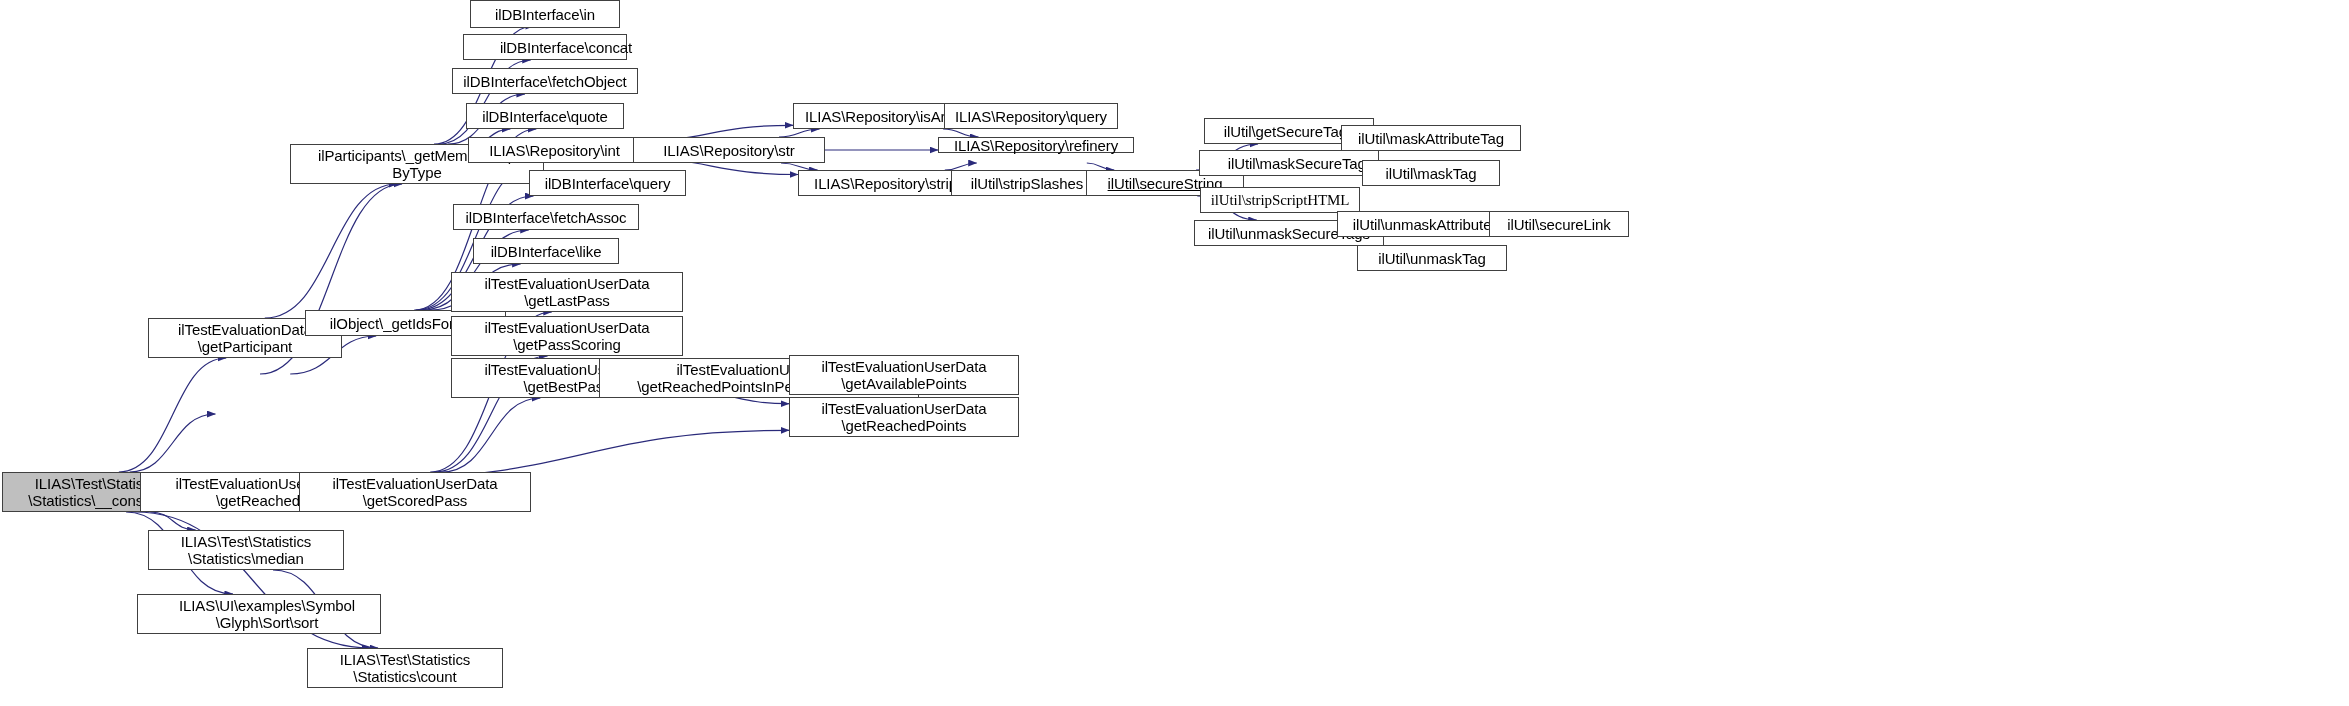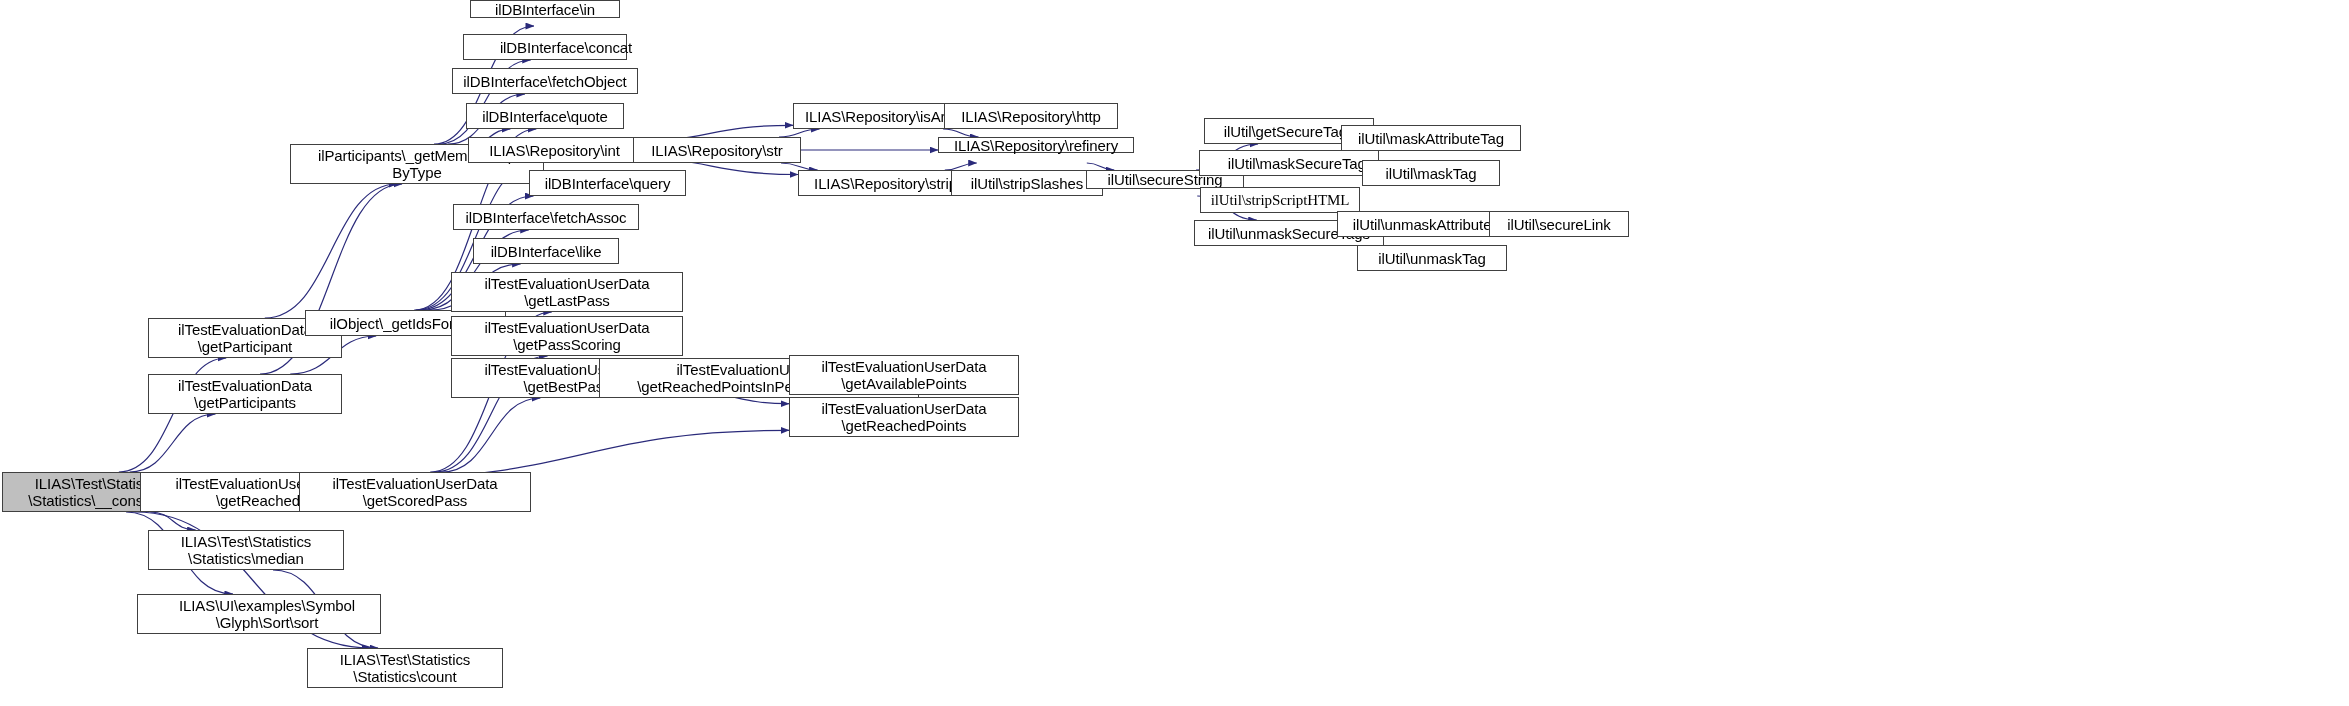--- a/index.html
+++ b/index.html
@@ -102,48 +102,46 @@
       <path d="M 683,378 C 641,378 641,378 599,378" fill="none" stroke="#2a2a7a" stroke-width="1.2" marker-end="url(#arrowhead)"></path>
       <path d="M 683,391.42433234421367 C 736,391.42433234421367 736,403.6913946587537 789,403.6913946587537" fill="none" stroke="#2a2a7a" stroke-width="1.2" marker-end="url(#arrowhead)"></path>
       <path d="M 919,374.6896551724138 C 854,374.6896551724138 854,377.37931034482756 789,377.37931034482756" fill="none" stroke="#2a2a7a" stroke-width="1.2" marker-end="url(#arrowhead)"></path>
       <path d="M 833.3589743589744,398 C 831.5,398 831.5,397 829.6410256410256,397" fill="none" stroke="#2a2a7a" stroke-width="1.2" marker-end="url(#arrowhead)"></path>
       <path d="M 272.9491525423729,570 C 325.5,570 325.5,648 378.0508474576271,648" fill="none" stroke="#2a2a7a" stroke-width="1.2" marker-end="url(#arrowhead)"></path>
     </svg>
 <div class="node current" style="left: 2px; top: 472px; width: 196px; height: 40px;"><span>ILIAS\Test\Statistics
 \Statistics\__construct</span></div>
     <div class="node" style="left: 148px; top: 318px; width: 194px; height: 40px;"><span>ilTestEvaluationData
 \getParticipant</span></div>
-    <div class="node" style="left: 148px; top: 374px; width: 194px; height: 40px;"><span>ilTestEvaluationData
-\getParticipants</span></div>
     <div class="node" style="left: 140px; top: 472px; width: 236px; height: 40px;"><span>ilTestEvaluationUserData
 \getReached</span></div>
     <div class="node" style="left: 148px; top: 530px; width: 196px; height: 40px;"><span>ILIAS\Test\Statistics
 \Statistics\median</span></div>
     <div class="node" style="left: 137px; top: 594px; width: 244px; height: 40px; padding-left: 16px;"><span>ILIAS\UI\examples\Symbol
 \Glyph\Sort\sort</span></div>
     <div class="node" style="left: 307px; top: 648px; width: 196px; height: 40px;"><span>ILIAS\Test\Statistics
 \Statistics\count</span></div>
     <div class="node" style="left: 290px; top: 144px; width: 254px; height: 40px;"><span>ilParticipants\_getMembership
 ByType</span></div>
     <div class="node" style="left: 305px; top: 310px; width: 201px; height: 26px;"><span>ilObject\_getIdsForTitle</span></div>
-    <div class="node" style="left: 470px; top: 0px; width: 150px; height: 18px;"><span>ilDBInterface\in</span></div>
+    <div class="node" style="left: 470px; top: 0px; width: 150px; height: 28px;"><span>ilDBInterface\in</span></div>
     <div class="node" style="left: 463px; top: 34px; width: 164px; height: 26px; padding-left: 42px;"><span>ilDBInterface\concat</span></div>
     <div class="node" style="left: 452px; top: 68px; width: 186px; height: 26px;"><span>ilDBInterface\fetchObject</span></div>
     <div class="node" style="left: 466px; top: 103px; width: 158px; height: 26px;"><span>ilDBInterface\quote</span></div>
     <div class="node" style="left: 468px; top: 137px; width: 173px; height: 26px;"><span>ILIAS\Repository\int</span></div>
     <div class="node" style="left: 490px; top: 170px; width: 157px; height: 26px; margin-left: 39px;"><span>ilDBInterface\query</span></div>
     <div class="node" style="left: 453px; top: 204px; width: 186px; height: 26px; align-items: center;"><span>ilDBInterface\fetchAssoc</span></div>
     <div class="node" style="left: 473px; top: 238px; width: 146px; height: 26px;"><span>ilDBInterface\like</span></div>
-    <div class="node" style="left: 633px; top: 137px; width: 168px; height: 26px;"><span>ILIAS\Repository\str</span></div>
+    <div class="node" style="left: 633px; top: 137px; width: 192px; height: 26px;"><span>ILIAS\Repository\str</span></div>
     <div class="node" style="left: 793px; top: 103px; width: 185px; height: 26px;"><span>ILIAS\Repository\isArray</span></div>
     <div class="node" style="left: 798px; top: 170px; width: 175px; height: 26px;"><span>ILIAS\Repository\strip</span></div>
-    <div class="node" style="left: 944px; top: 103px; width: 174px; height: 26px;"><span>ILIAS\Repository\http</span></div>
+    <div class="node" style="left: 944px; top: 103px; width: 174px; height: 26px;"><span>ILIAS\Repository\query</span></div>
     <div class="node" style="left: 938px; top: 137px; width: 196px; height: 16px;"><span>ILIAS\Repository\refinery</span></div>
     <div class="node" style="left: 951px; top: 170px; width: 152px; height: 26px;"><span>ilUtil\stripSlashes</span></div>
-    <div class="node" style="left: 1086px; top: 170px; width: 158px; height: 19px;"><span>ilUtil\secureString</span></div>
+    <div class="node" style="left: 1086px; top: 170px; width: 158px; height: 26px; text-decoration: underline;"><span>ilUtil\secureString</span></div>
     <div class="node" style="left: 1204px; top: 118px; width: 170px; height: 26px;"><span>ilUtil\getSecureTags</span></div>
     <div class="node" style="left: 1199px; top: 150px; width: 180px; height: 26px; padding-left: 23px;"><span>ilUtil\maskSecureTags</span></div>
     <div class="node" style="left: 1200px; top: 187px; width: 160px; height: 26px; font-family: Liberation Serif, serif;"><span>ilUtil\stripScriptHTML</span></div>
     <div class="node" style="left: 1194px; top: 220px; width: 190px; height: 26px;"><span>ilUtil\unmaskSecureTags</span></div>
     <div class="node" style="left: 1341px; top: 125px; width: 180px; height: 26px;"><span>ilUtil\maskAttributeTag</span></div>
     <div class="node" style="left: 1362px; top: 160px; width: 138px; height: 26px;"><span>ilUtil\maskTag</span></div>
     <div class="node" style="left: 1337px; top: 211px; width: 194px; height: 26px;"><span>ilUtil\unmaskAttributeTag</span></div>
     <div class="node" style="left: 1357px; top: 245px; width: 150px; height: 26px;"><span>ilUtil\unmaskTag</span></div>
     <div class="node" style="left: 1489px; top: 211px; width: 140px; height: 26px;"><span>ilUtil\secureLink</span></div>
     <div class="node" style="left: 451px; top: 272px; width: 232px; height: 40px;"><span>ilTestEvaluationUserData

